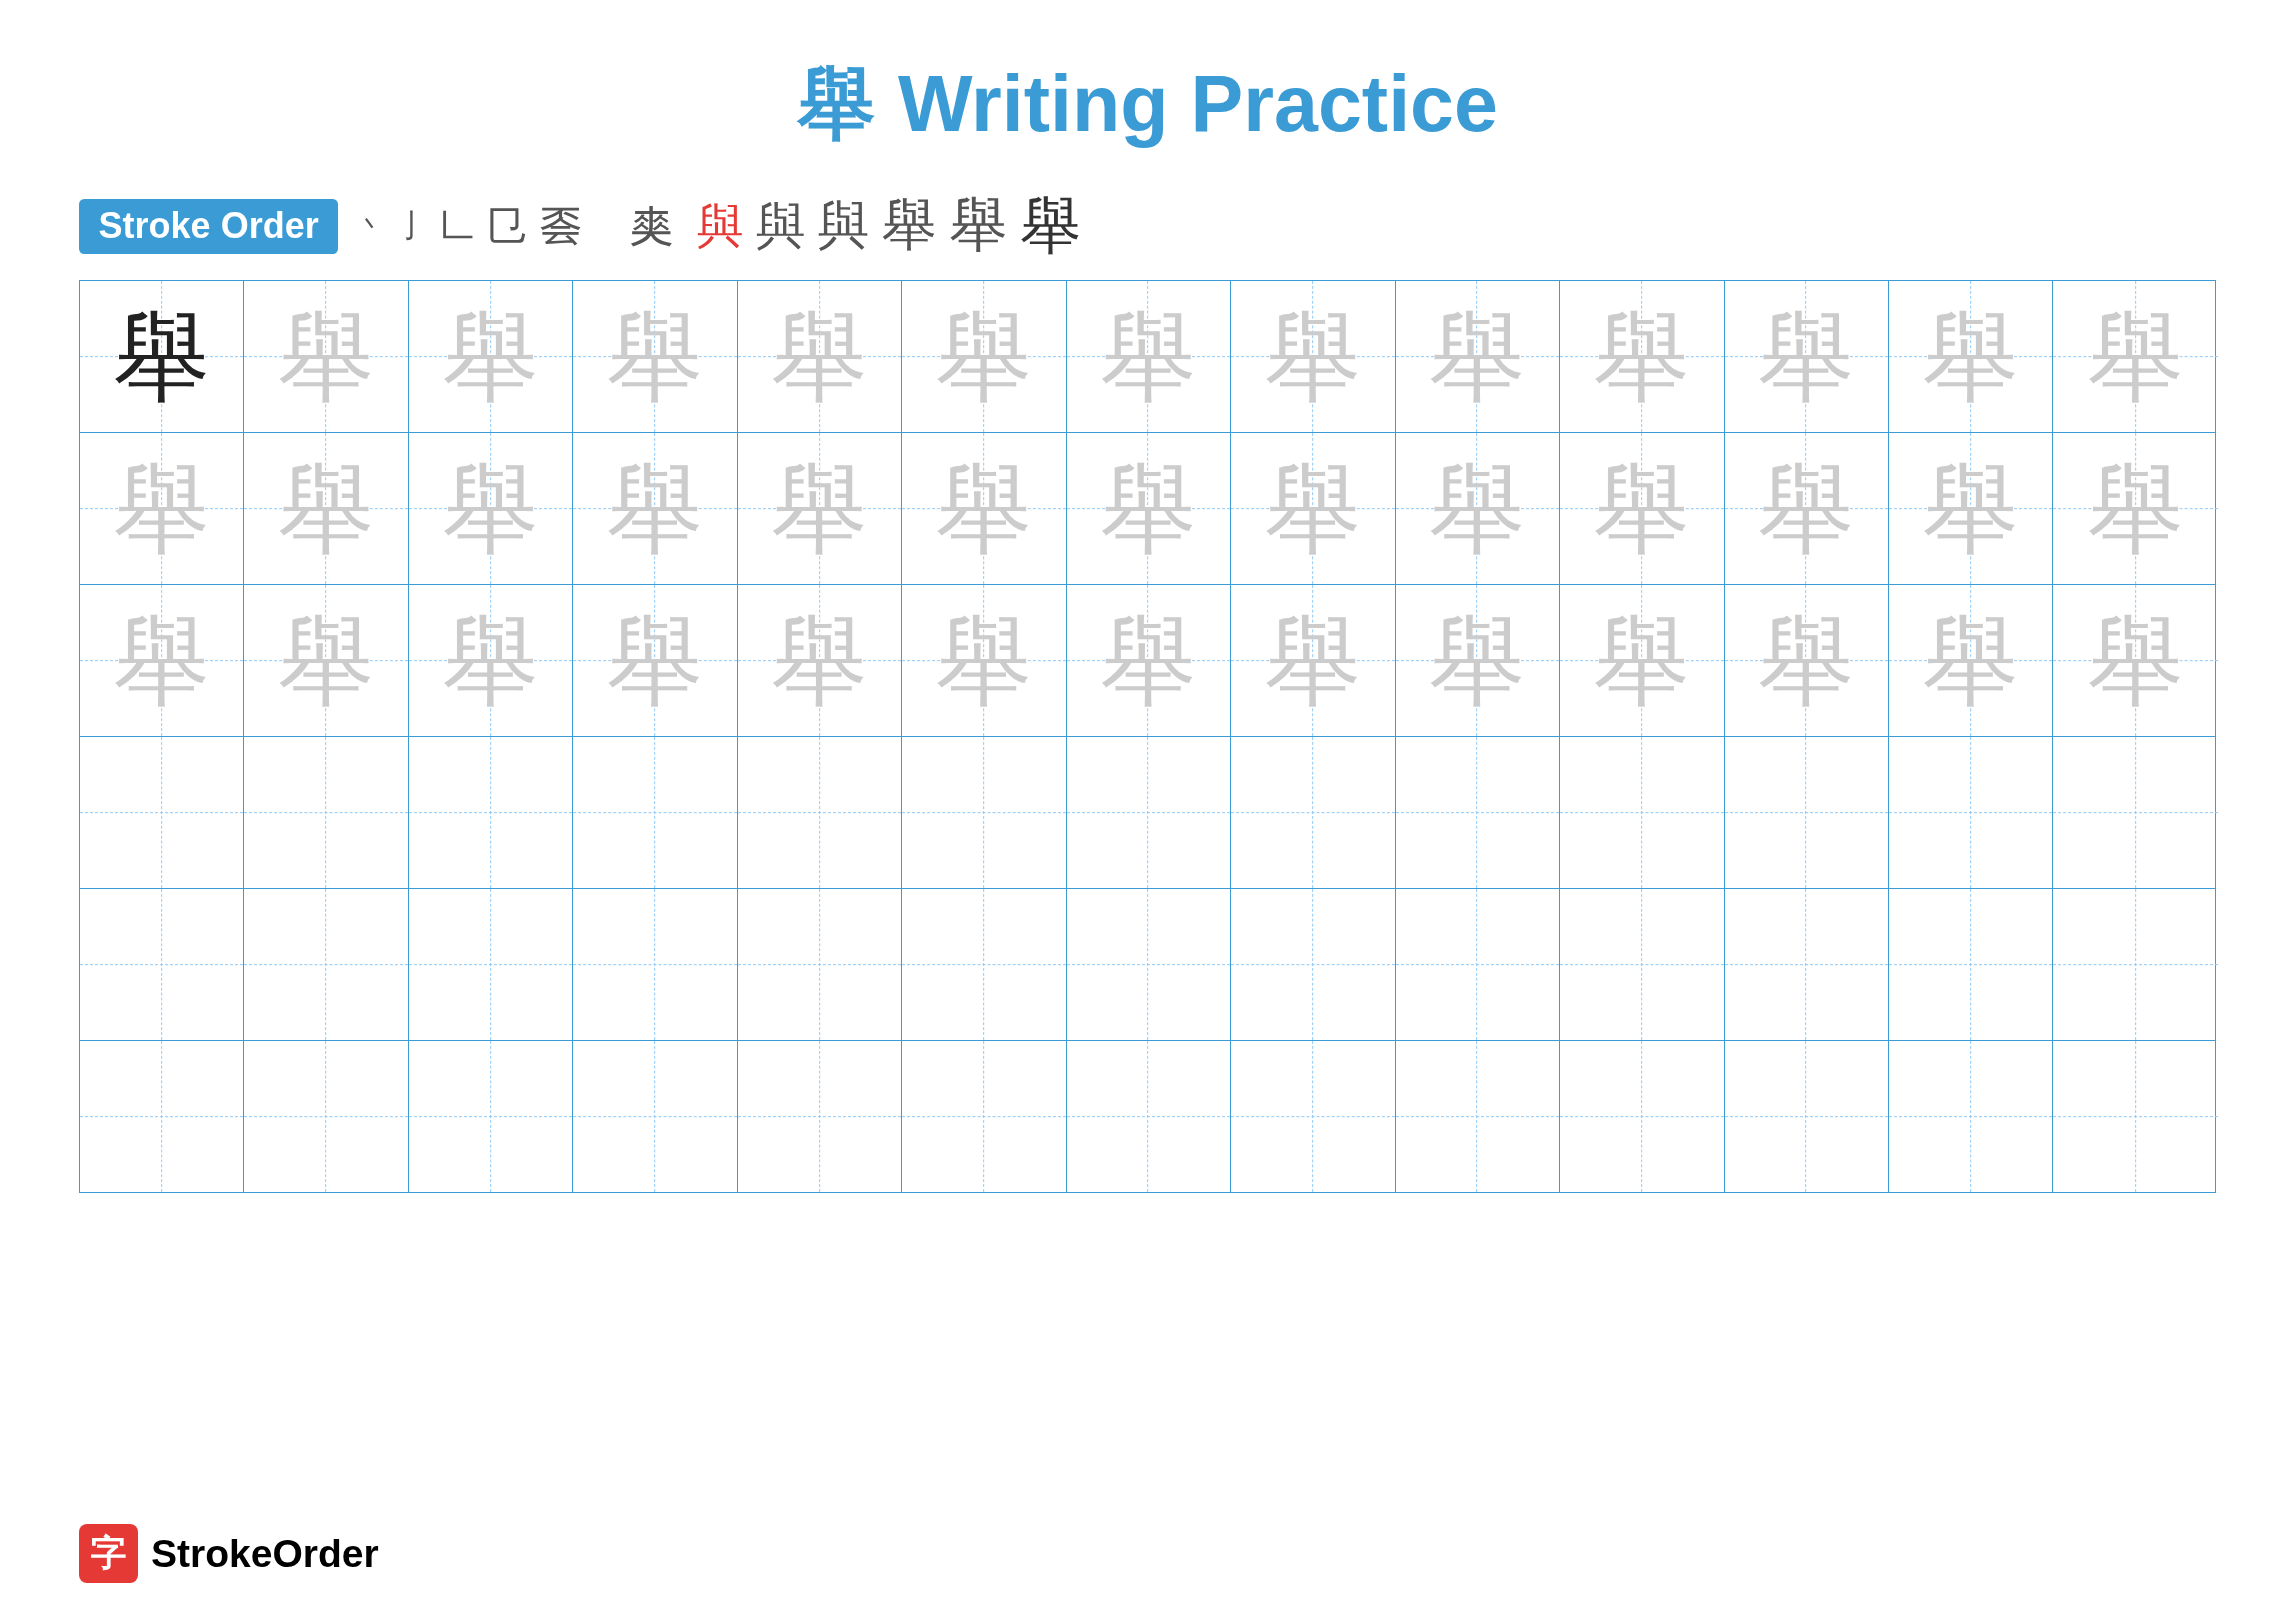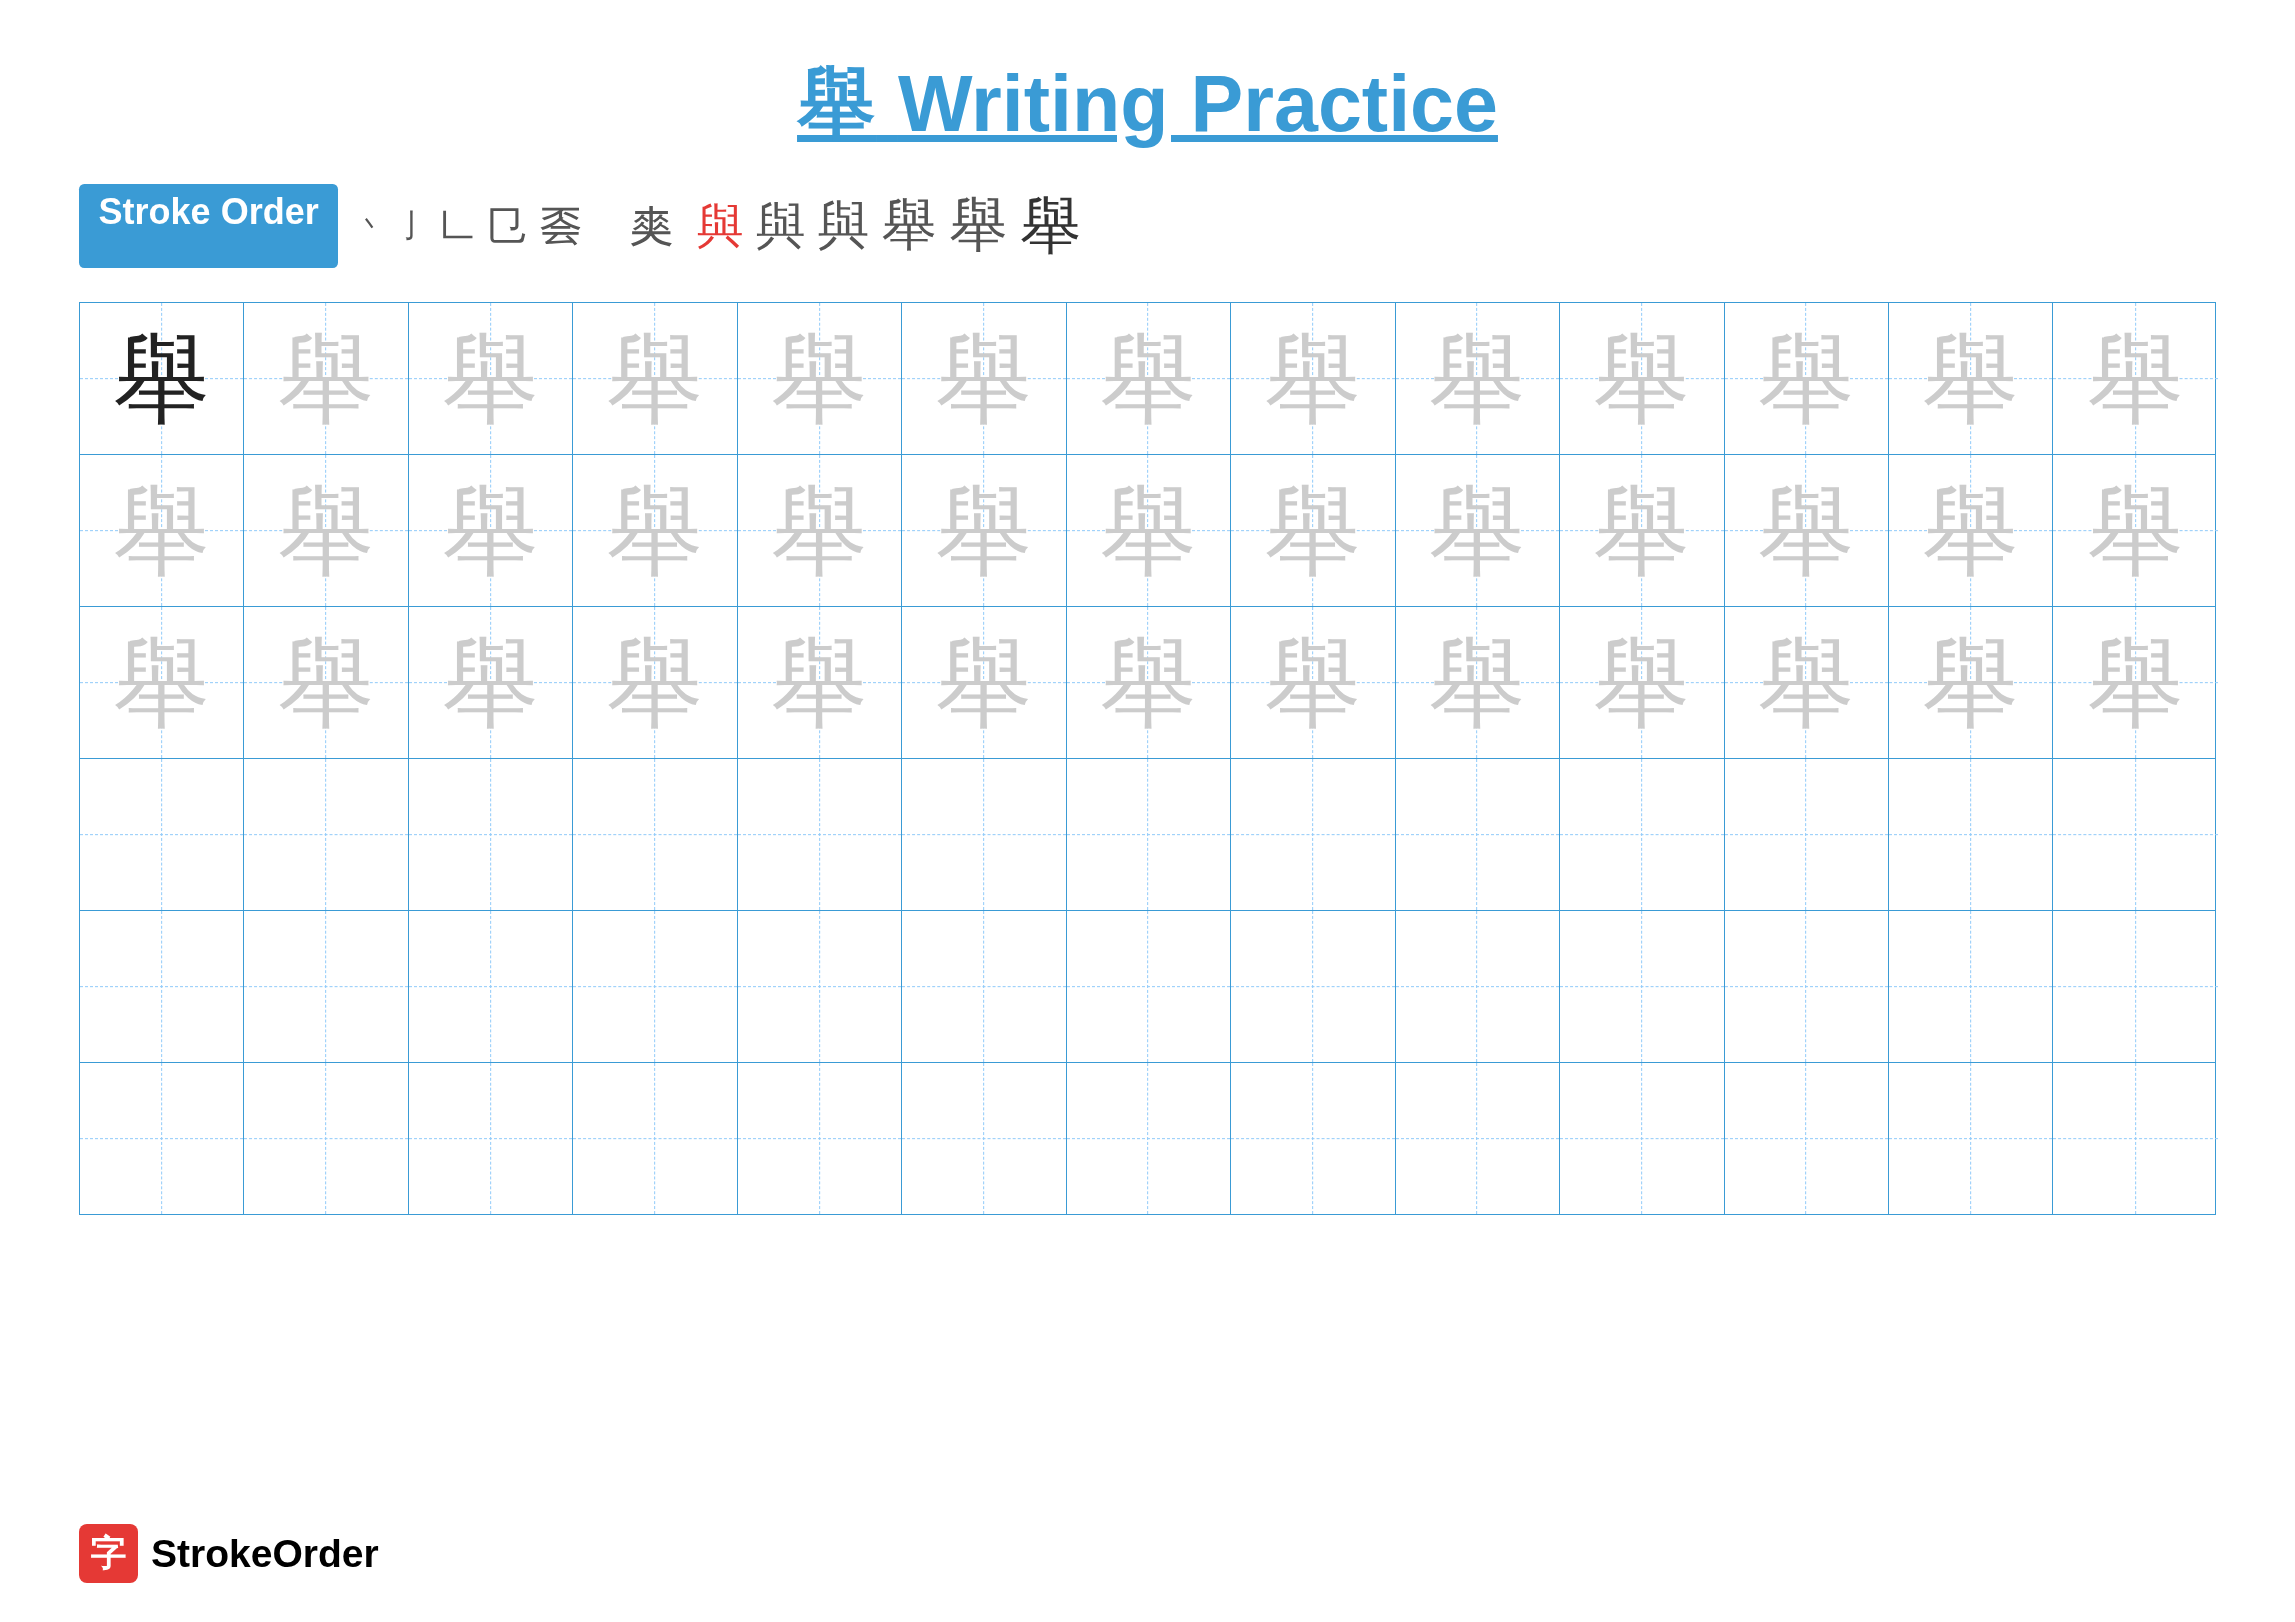--- a/index.html
+++ b/index.html
@@ -12,27 +12,27 @@
       overflow: hidden;
     }
 
     .page-title {
       text-align: center;
       padding-top: 52px;
       padding-bottom: 26px;
       font-size: 79px;
       font-weight: bold;
       color: #3a9bd5;
-      text-decoration: underline;
     }
 
     .stroke-order-section {
       display: flex;
+      align-items: center;
       padding: 0 79px;
-      margin-bottom: 34px;
+      margin-bottom: 12px;
       gap: 19.6px;
     }
 
     .stroke-order-badge {
       background: #3a9bd5;
       color: white;
       font-size: 36px;
       font-weight: bold;
       padding: 6.5px 19.6px;
       border-radius: 5.2px;

